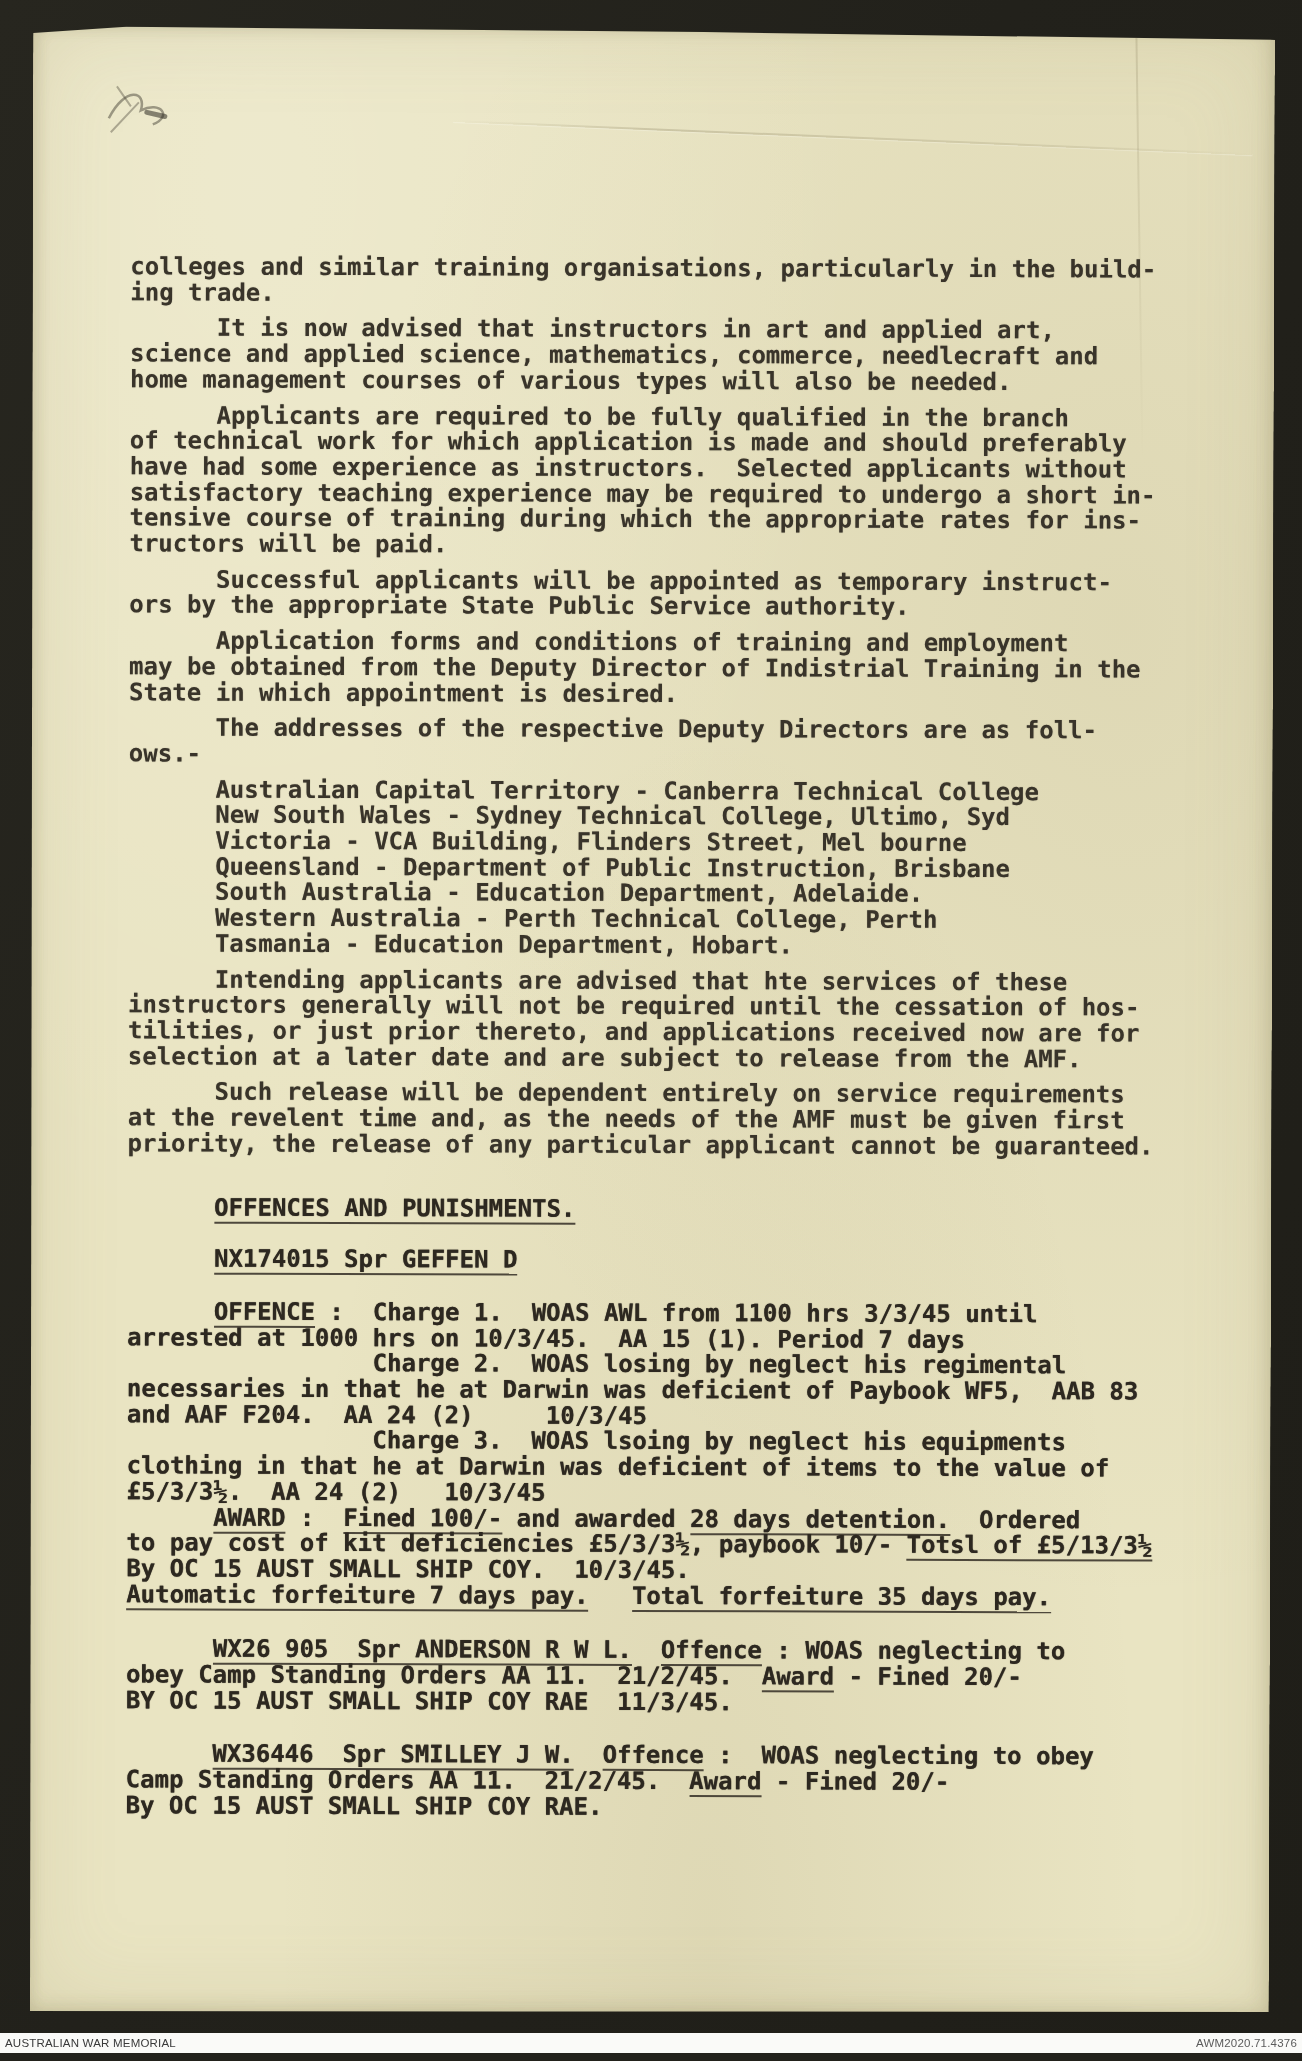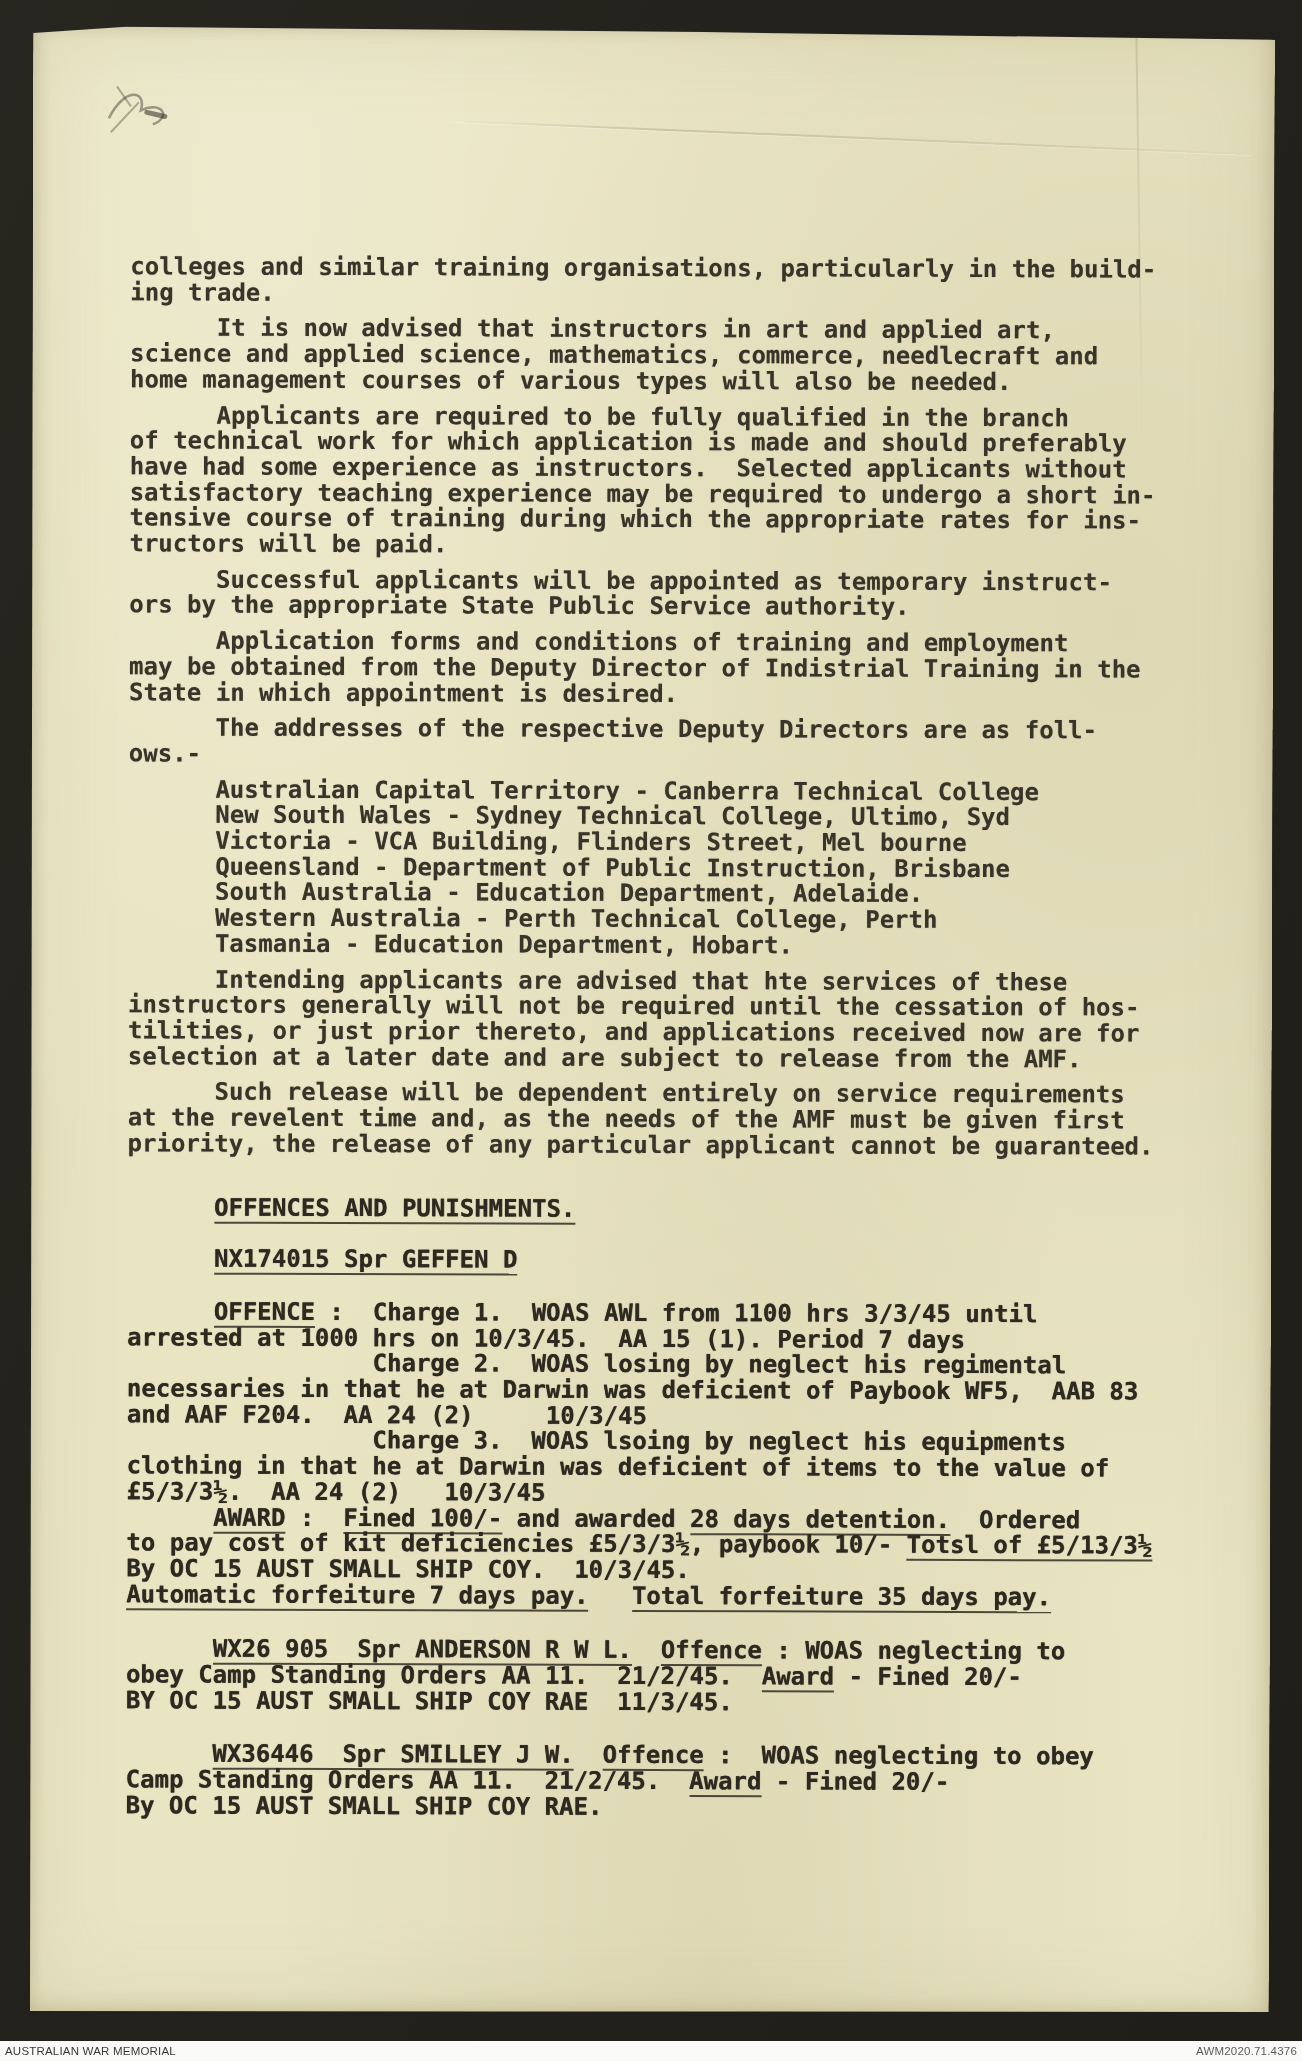--- a/index.html
+++ b/index.html
@@ -47,21 +47,21 @@
     font-family:"DejaVu Sans Mono", monospace;
     font-size:24px; line-height:25.7px; font-weight:700;
     color:#39342a;
     white-space:pre;
     text-shadow:0 0 1px rgba(57,52,42,0.45);
   }
   .line { white-space:pre; }
   .u { border-bottom:2px solid rgba(50,45,36,0.85); }
   .heavy { color:#2d2820; text-shadow:0 0 1px rgba(45,40,32,0.6), 0.4px 0 0 rgba(45,40,32,0.45); }
   .footer-bar {
-    position:absolute; left:0; bottom:0; width:1302px; height:20px;
+    position:absolute; left:0; bottom:8px; width:1302px; height:20px;
     background:#fafaf8;
     display:flex; justify-content:space-between; align-items:center;
     box-sizing:border-box; padding:0 5px;
     font-size:11.5px; letter-spacing:0.2px;
   }
   .footer-left  { color:#3a3a3a; }
   .footer-right { color:#5b5b5b; }
 </style>
 </head>
 <body>

